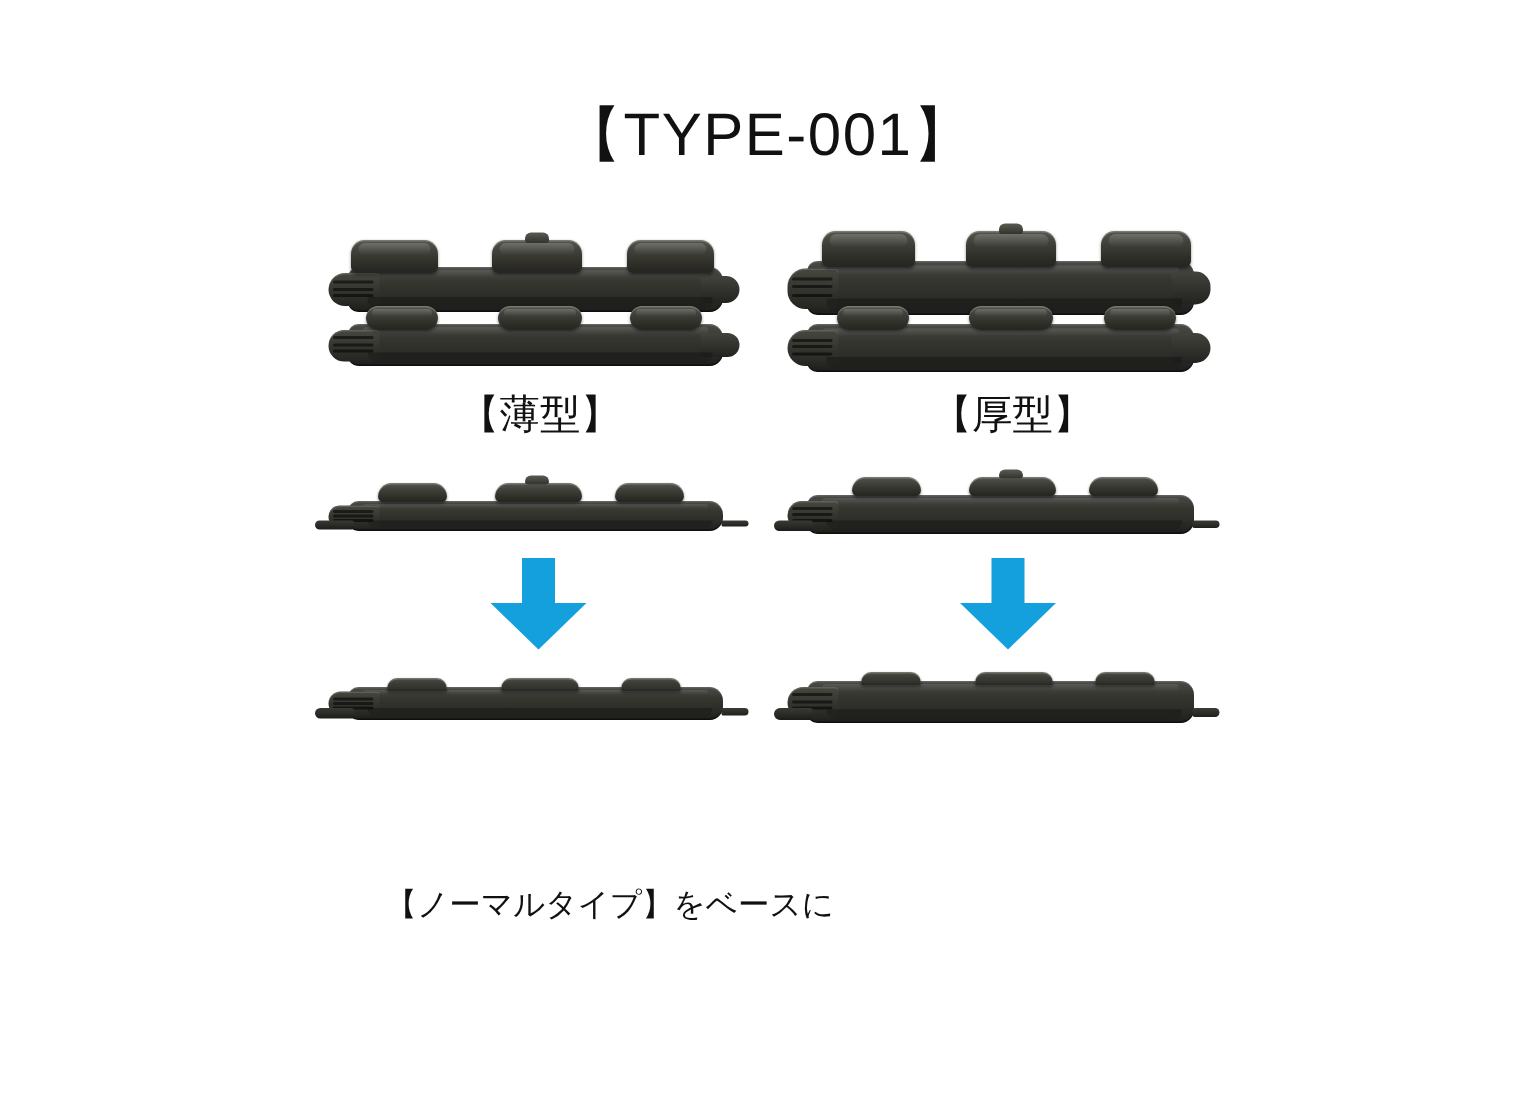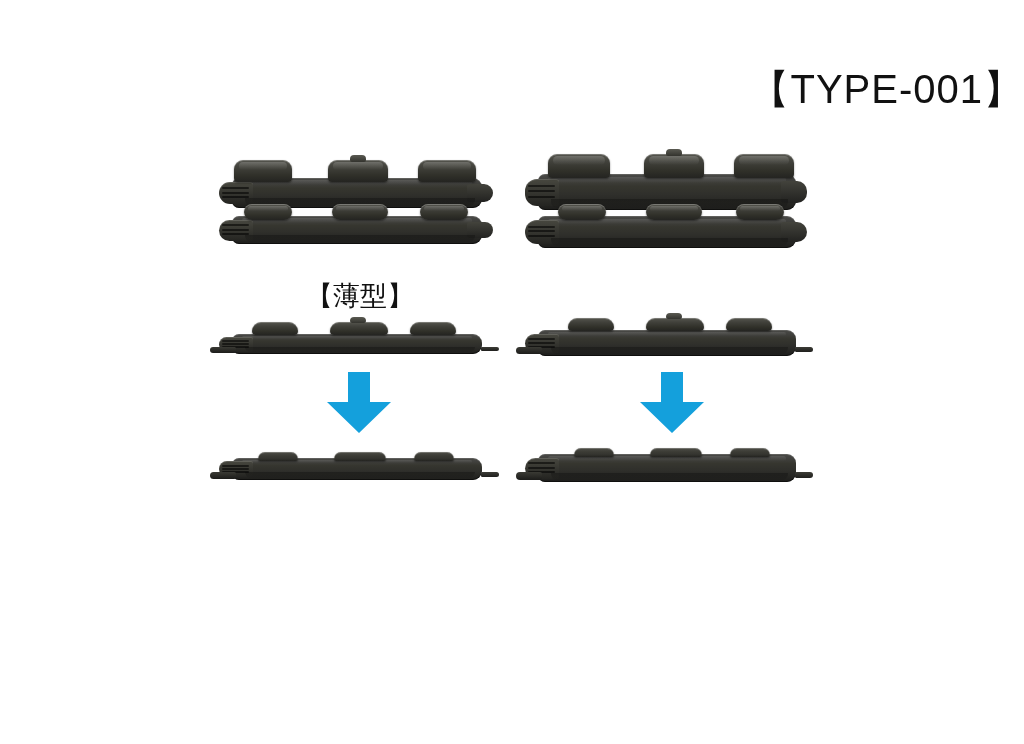--- a/index.html
+++ b/index.html
@@ -9,38 +9,38 @@
     background:#ffffff;
     font-family:"Liberation Sans","DejaVu Sans",sans-serif;
     overflow:hidden;
     position:relative;
   }
   .page{position:relative;width:1024px;height:744px;}
 
   
   #page-title{
     position:absolute;left:0;top:62px;width:1024px;
-    text-align:right;
+    text-align:center;
     font-size:40px;
     font-weight:400;
     letter-spacing:1px;
     color:#111111;
     white-space:nowrap;
   }
 
   
   .group-label{
     position:absolute;
     font-size:27px;
     font-weight:400;
     color:#111111;
     white-space:nowrap;
     text-align:center;
   }
-  #label-thin{left:230px;top:258px;width:260px;margin-top:20px;}
+  #label-thin{left:230px;top:258px;width:260px;}
   #label-thick{left:545px;top:258px;width:260px;}
 
   
   .render{position:absolute;}
 
   
   .bar{
     position:absolute;
     border-radius:7px 9px 9px 7px;
     background:linear-gradient(180deg,
@@ -223,20 +223,21 @@
     </div>
     <div class="btn flat" style="left:118px;top:58px;width:56px;height:16px;">
       <div class="gloss"></div>
     </div>
     <div class="btn flat" style="left:208px;top:58px;width:48px;height:16px;">
       <div class="gloss"></div>
     </div>
   </div>
 
   <div class="group-label" id="label-thin">【薄型】</div>
+  <div class="group-label" id="label-thick">【厚型】</div>
 
   <div class="render" style="left:222px;top:316px;width:272px;height:46px;">
     <div class="bar" style="left:10px;top:18px;width:250px;height:20px;">
       <div class="face"></div>
       <div class="endcap">
           <i></i>
           <i></i>
           <i></i>
         </div>
       <div class="tab-l"></div>
@@ -302,18 +303,19 @@
         </div>
       <div class="tab-l"></div>
       <div class="tab-r"></div>
     </div>
     <div class="btn profile" style="left:46px;top:8px;width:40px;height:9px;"></div>
     <div class="btn profile" style="left:122px;top:8px;width:52px;height:9px;"></div>
     <div class="btn profile" style="left:202px;top:8px;width:40px;height:9px;"></div>
   </div>
 
   <div id="description">
+    <span class="line">　【ノーマルタイプ】をベースに</span>
     
     
     
   </div>
 
 </div>
 
 </body></html>

